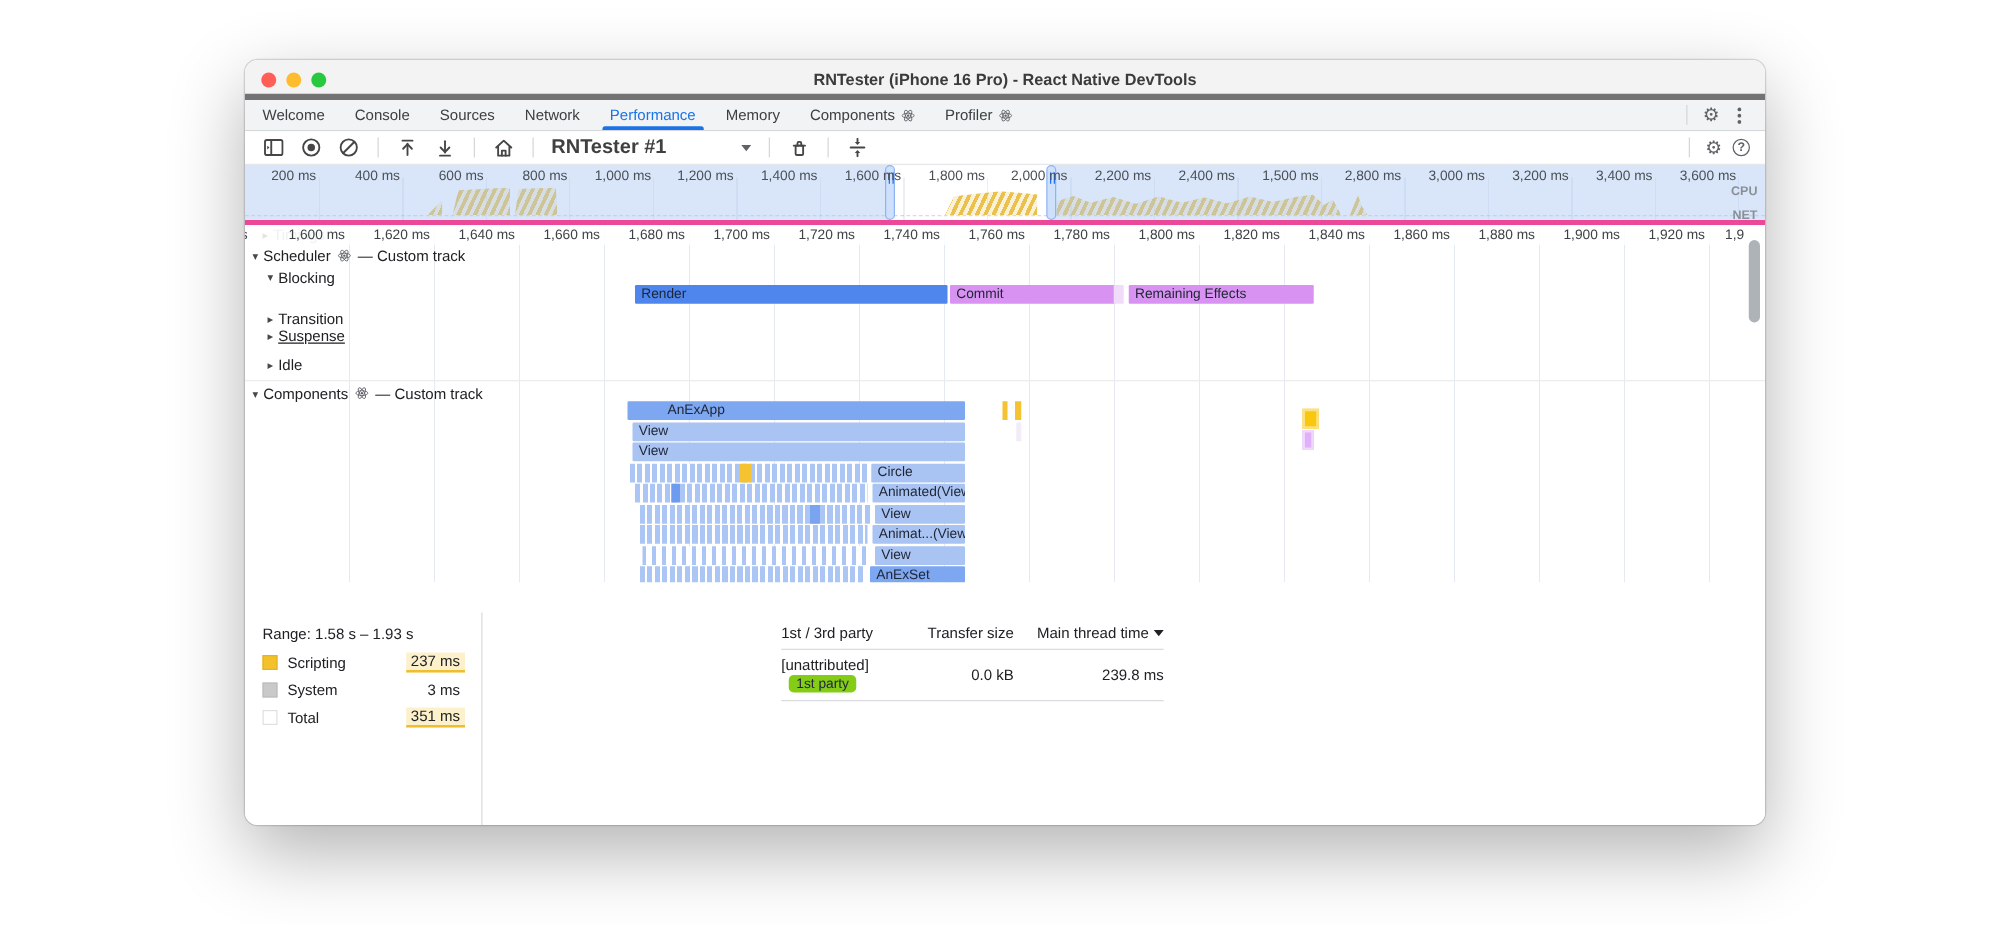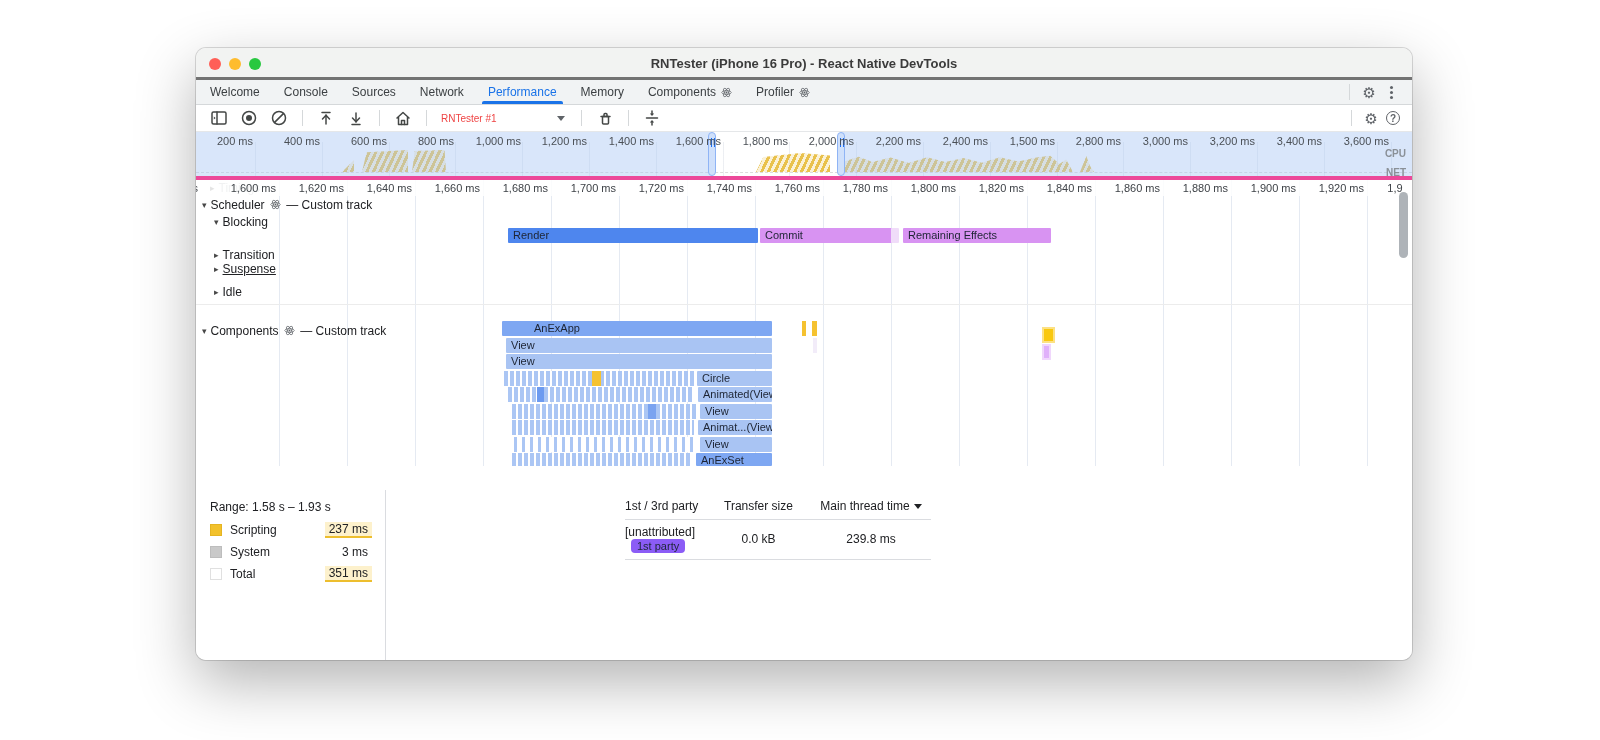--- a/index.html
+++ b/index.html
@@ -4,42 +4,42 @@
 <style>
   * { margin:0; padding:0; box-sizing:border-box; }
   html,body { width:1600px; height:740px; background:#ffffff; font-family:"Liberation Sans",sans-serif; overflow:hidden; }
   .stage { position:relative; width:1600px; height:740px; }
   .window {
     position:absolute; left:196px; top:48px; width:1216px; height:612px;
     background:#fff; border-radius:10px; overflow:hidden;
     box-shadow:0 22px 60px rgba(0,0,0,.30), 0 0 0 1px rgba(0,0,0,.14);
   }
   
-  .titlebar { position:absolute; left:0; top:0; right:0; height:32px; background:#f2f3f2; border-bottom:3px solid #737373; }
+  .titlebar { position:absolute; left:0; top:0; right:0; height:32px; background:#f2f3f2; border-bottom:5px solid #737373; }
   .lights { position:absolute; left:13px; top:10px; display:flex; gap:8px; }
   .light { width:12px; height:12px; border-radius:50%; }
   .light.red{ background:#ff5f57; } .light.yellow{ background:#febc2e; } .light.green{ background:#28c840; }
   .win-title { position:absolute; left:0; right:0; top:0; height:32px; line-height:32px; text-align:center; font-size:13px; font-weight:bold; color:#3b3b3b; }
   
   .tabbar { position:absolute; left:0; top:32px; right:0; height:25px; background:#f1f3f4; border-bottom:1px solid #d5d8da; display:flex; align-items:stretch; padding-left:2px; }
   .dtab { display:flex; align-items:center; gap:5px; padding:0 12px; font-size:12px; color:#3c4043; cursor:default; position:relative; }
   .dtab.active { color:#1a73e8; }
   .dtab.active::after { content:""; position:absolute; left:6px; right:6px; bottom:0; height:3px; background:#1a73e8; border-radius:2px 2px 0 0; }
   .tabbar-right { margin-left:auto; display:flex; align-items:center; padding-right:10px; }
   .vdiv { width:1px; height:16px; background:#d5d8da; margin:0 8px; }
   .icon-btn { width:22px; height:22px; display:flex; align-items:center; justify-content:center; color:#5f6368; }
   .gear-glyph { font-size:15px; line-height:1; color:#5f6368; }
   .kebab { display:flex; flex-direction:column; gap:2px; }
   .kebab i { width:3px; height:3px; border-radius:50%; background:#5f6368; }
   .atom { width:11px; height:11px; }
   
   .toolbar { position:absolute; left:0; top:57px; right:0; height:27px; background:#fff; border-bottom:1px solid #e5e7e9; display:flex; align-items:center; padding:0 8px; }
   .tb-icon { width:24px; height:22px; display:flex; align-items:center; justify-content:center; color:#444746; margin:0 3px; }
   .tb-icon svg { stroke:#444746; fill:none; stroke-width:1.5; stroke-linecap:round; stroke-linejoin:round; }
-  .select { display:flex; align-items:center; height:20px; padding:0 6px; min-width:138px; font-size:10px; color:#ef4444; border-radius:3px; }
+  .select { display:flex; align-items:center; height:20px; padding:0 6px; min-width:138px; font-size:16px; color:#404040; border-radius:3px;font-weight:bold; }
   .select .caret { margin-left:auto; width:0; height:0; border-left:4px solid transparent; border-right:4px solid transparent; border-top:5px solid #5f6368; }
   .toolbar-right { margin-left:auto; display:flex; align-items:center; }
   .help-circle { width:14px; height:14px; border:1.5px solid #5f6368; border-radius:50%; font-size:10px; font-weight:bold; color:#5f6368; display:flex; align-items:center; justify-content:center; }
   
   .minimap { position:absolute; left:0; top:84px; right:0; height:48px; background:#fff; border-bottom:4px solid #ec4899; overflow:hidden; }
   .mm-grid { position:absolute; left:59px; top:10px; right:0; bottom:0; background:repeating-linear-gradient(90deg, rgba(70,90,130,.10) 0 1px, transparent 1px 66.8px); }
   .mm-overlay { position:absolute; top:0; bottom:0; background:rgba(171,200,245,.45); }
   .mm-tick { position:absolute; top:3px; width:70px; text-align:right; font-size:11px; color:#4a4f55; }
   .mm-hatch { position:absolute; background:repeating-linear-gradient(115deg,#e9c14c 0 3px, rgba(233,193,76,.22) 3px 6px); }
   .mm-baseline { position:absolute; left:0; right:0; top:40px; border-top:1px dashed rgba(0,0,0,.14); }
@@ -72,22 +72,22 @@
   .bcontent { position:absolute; left:0; top:442px; right:0; bottom:0; background:#fff; }
   .bdivider { position:absolute; left:189px; top:0; bottom:0; width:1px; background:#dadce0; }
   .range { position:absolute; left:14px; top:10px; font-size:12px; color:#202124; }
   .leg-row { position:absolute; left:14px; width:162px; height:18px; display:flex; align-items:center; font-size:12px; color:#202124; }
   .swatch { width:12px; height:12px; margin-right:8px; border:1px solid rgba(0,0,0,.12); }
   .leg-val { margin-left:auto; padding:0 4px; }
   .leg-val.hl { background:#fdf1cc; border-bottom:2px solid #edbe2e; }
   .party { position:absolute; left:429px; top:6px; width:306px; font-size:12px; color:#202124; }
   .party .hdr { display:grid; grid-template-columns:1fr 105px 120px; padding:3px 0 6px; border-bottom:1px solid #dadce0; font-weight:normal; }
   .party .row { display:grid; grid-template-columns:1fr 105px 120px; padding:5px 0 6px; border-bottom:1px solid #dadce0; align-items:center; }
-  .r { text-align:center; }
-  .chip { display:inline-block; background:#8b5cf6; color:#20283c; border-radius:4px; font-size:11px; padding:1px 6px; margin-left:6px; }
+  .r { text-align:right; }
+  .chip { display:inline-block; background:#84cc16; color:#20283c; border-radius:4px; font-size:11px; padding:1px 6px; margin-left:6px; }
   .dn { width:0; height:0; display:inline-block; border-left:4px solid transparent; border-right:4px solid transparent; border-top:5px solid #202124; margin-left:4px; vertical-align:1px; }
 </style>
 </head>
 <body>
 
 <div class="stage">
   <div class="window">
 
     <div class="titlebar">
       <div class="lights">
@@ -290,21 +290,21 @@
         <span class="fl-tick" style="left:484px">1,740 ms</span>
         <span class="fl-tick" style="left:552px">1,760 ms</span>
         <span class="fl-tick" style="left:620px">1,780 ms</span>
         <span class="fl-tick" style="left:688px">1,800 ms</span>
         <span class="fl-tick" style="left:756px">1,820 ms</span>
         <span class="fl-tick" style="left:824px">1,840 ms</span>
         <span class="fl-tick" style="left:892px">1,860 ms</span>
         <span class="fl-tick" style="left:960px">1,880 ms</span>
         <span class="fl-tick" style="left:1028px">1,900 ms</span>
         <span class="fl-tick" style="left:1096px">1,920 ms</span>
-        <span class="fl-tick" style="left:1184px; width:30px; text-align:center;">1,9</span>
+        <span class="fl-tick" style="left:1184px; width:30px; text-align:left;">1,9</span>
       </div>
 
       <div class="track-label" style="left:6px; top:18px;">
         <span class="tri">▾</span><span>Scheduler</span>
         <svg class="atom" viewBox="0 0 16 16">
             <g stroke="#5f6368" stroke-width="1" fill="none">
               <ellipse cx="8" cy="8" rx="7" ry="2.8"></ellipse>
               <ellipse cx="8" cy="8" rx="7" ry="2.8" transform="rotate(60 8 8)"></ellipse>
               <ellipse cx="8" cy="8" rx="7" ry="2.8" transform="rotate(120 8 8)"></ellipse>
             </g>
@@ -318,21 +318,21 @@
       <div class="bar" style="left:564px; top:48px; width:132px; background:#d893f2;">Commit</div>
       <div class="bar" style="left:695px; top:48px; width:8px; background:#f0dcf9;"></div>
       <div class="bar" style="left:707px; top:48px; width:148px; background:#d893f2;">Remaining Effects</div>
 
       <div class="track-label" style="left:18px; top:68px;"><span class="tri">▸</span><span>Transition</span></div>
       <div class="track-label" style="left:18px; top:82px;text-decoration:underline;"><span class="tri">▸</span><span>Suspense</span></div>
       <div class="track-label" style="left:18px; top:105px;"><span class="tri">▸</span><span>Idle</span></div>
 
       <div class="hsep" style="top:124px;"></div>
 
-      <div class="track-label" style="left:6px; top:128px;margin-top:16px;">
+      <div class="track-label" style="left:6px; top:128px;">
         <span class="tri">▾</span><span>Components</span>
         <svg class="atom" viewBox="0 0 16 16">
             <g stroke="#5f6368" stroke-width="1" fill="none">
               <ellipse cx="8" cy="8" rx="7" ry="2.8"></ellipse>
               <ellipse cx="8" cy="8" rx="7" ry="2.8" transform="rotate(60 8 8)"></ellipse>
               <ellipse cx="8" cy="8" rx="7" ry="2.8" transform="rotate(120 8 8)"></ellipse>
             </g>
             <circle cx="8" cy="8" r="1.4" fill="#5f6368"></circle>
           </svg>
         <span>— Custom track</span>

